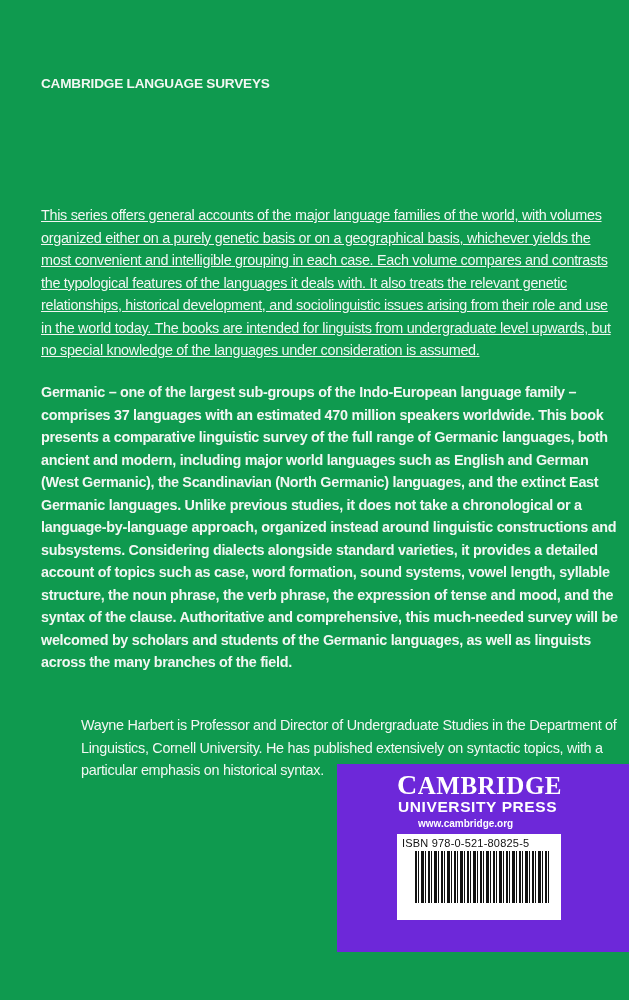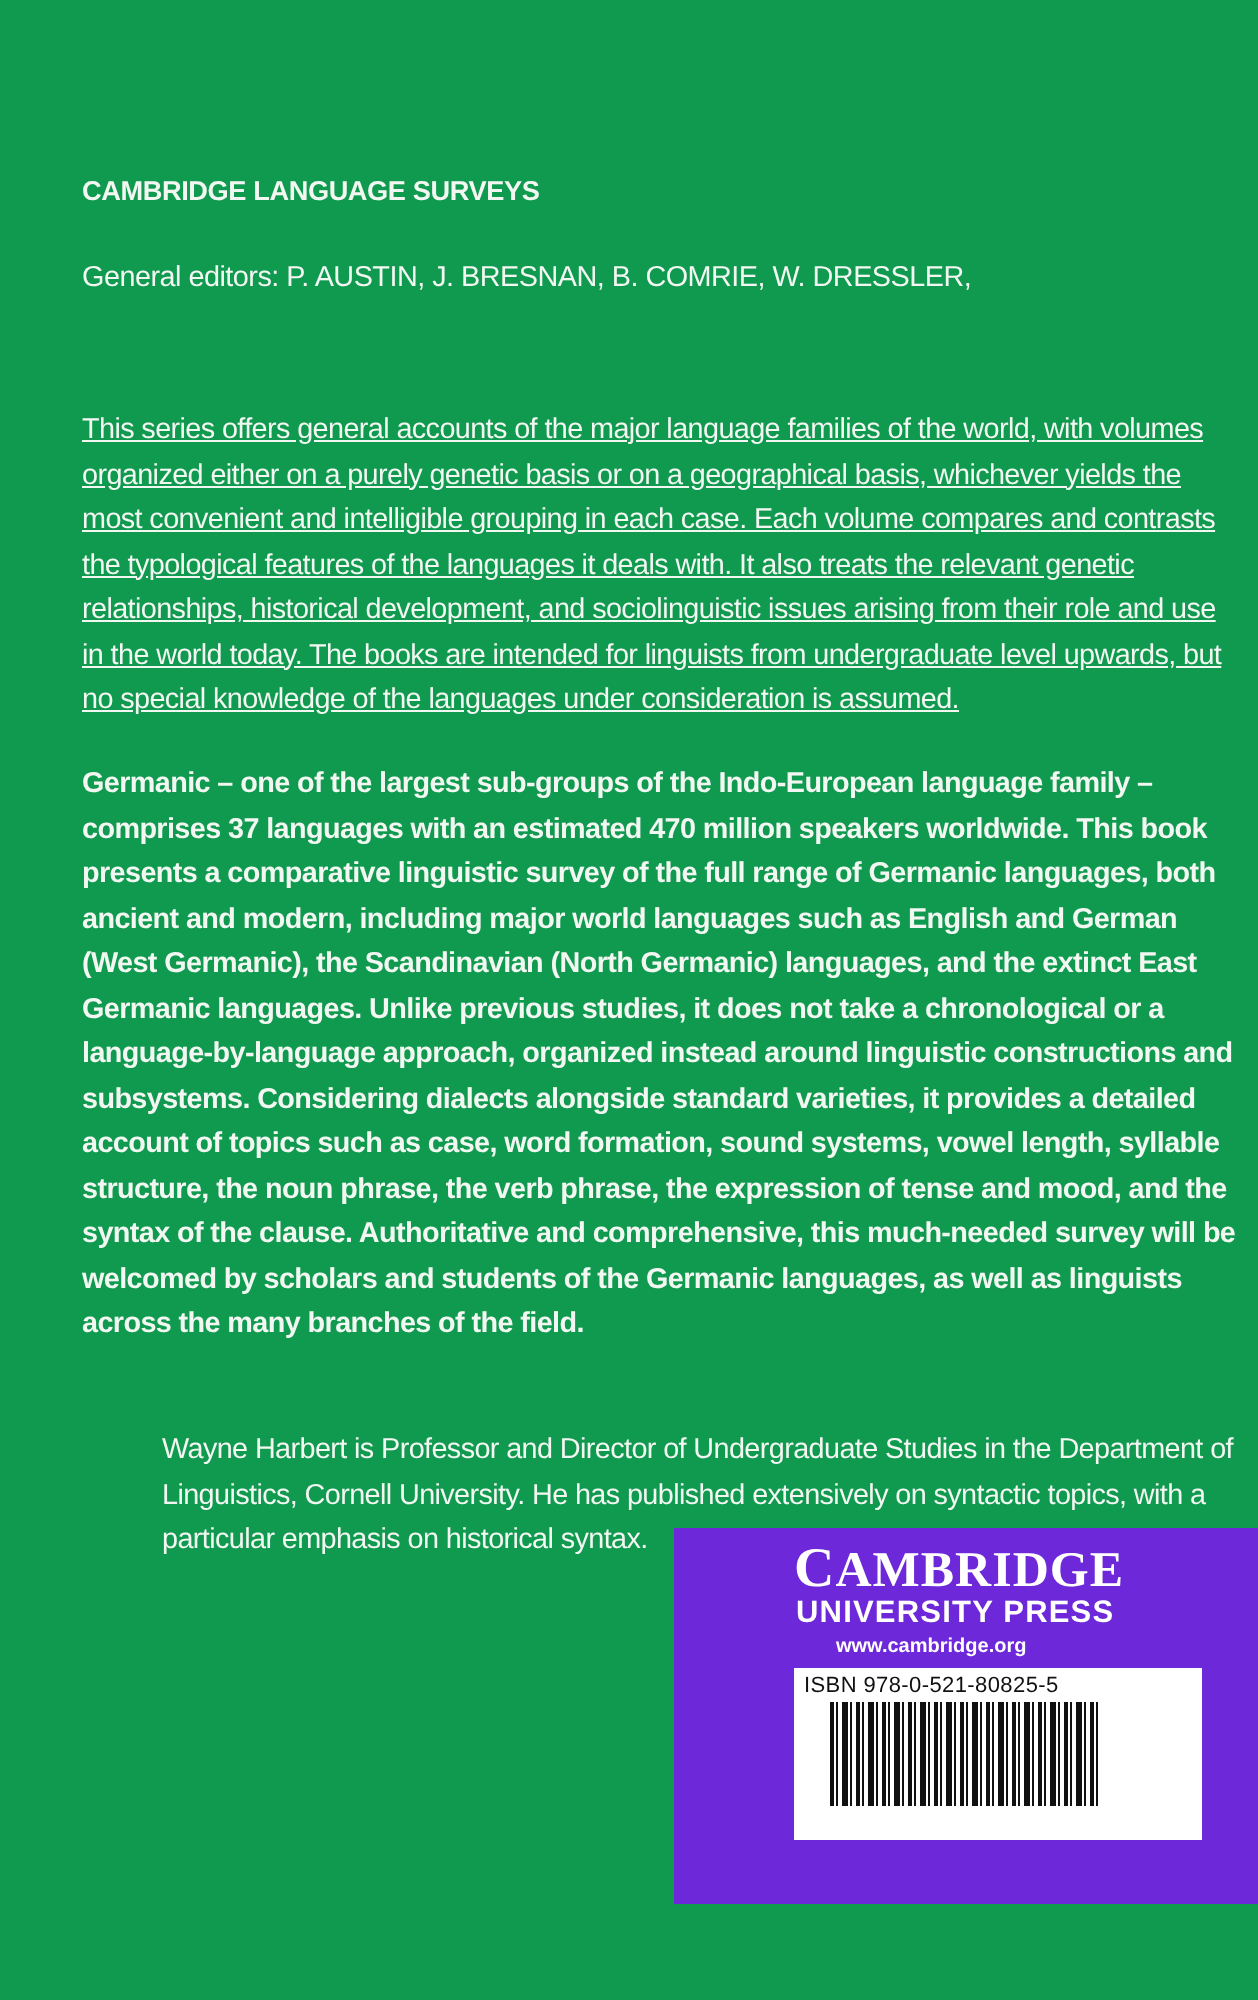--- a/index.html
+++ b/index.html
@@ -7,21 +7,21 @@
     width: 629px; height: 1000px; overflow: hidden;
     background: #0f9a4f;
     font-family: "Liberation Sans", "DejaVu Sans", sans-serif;
     color: #f2f7f2;
     position: relative;
   }
   .content {
     position: absolute; left: 41px; top: 0; width: 580px;
   }
   .series-title {
-    position: absolute; top: 88px; left: 0;
+    position: absolute; top: 76px; left: 0;
     font-weight: bold; font-size: 13.6px; letter-spacing: -0.2px;
   }
   .editors {
     position: absolute; top: 128px; left: 0;
     font-size: 14.4px; line-height: 22.5px; letter-spacing: -0.25px;
   }
   .para {
     position: absolute; left: 0; width: 580px;
     font-size: 14.4px; line-height: 22.5px; letter-spacing: -0.3px;
   }
@@ -43,21 +43,20 @@
     font-family: Liberation Sans, sans-serif;
     font-weight: bold; color: #fff; font-size: 15.5px; letter-spacing: 0.6px;
   }
   .pub-url {
     position: absolute; left: 61px; top: 54px;
     font-weight: bold; color: #fff; font-size: 10px; margin-left: 20px;
   }
   .barcode {
     position: absolute; left: 60px; top: 70px; width: 164px; height: 86px;
     background: #fff;
-    padding-left: 40px;
   }
   .isbn {
     position: absolute; left: 5px; top: 3px;
     font-family: "Liberation Sans", sans-serif; font-size: 11px; color: #111;
     letter-spacing: 0.2px;
   }
   .bars {
     position: absolute; left: 18px; top: 17px; width: 136px; height: 52px;
     background: repeating-linear-gradient(90deg,
       #111 0 2px, #fff 2px 3px, #111 3px 4px, #fff 4px 6px,
@@ -68,21 +67,20 @@
     font-family: "Liberation Sans", sans-serif; font-size: 15px; color: #111;
     letter-spacing: 1px; background: #fff; padding: 0 2px;
   }
 </style>
 </head>
 <body>
 
 <div class="content">
   <div class="series-title">CAMBRIDGE LANGUAGE SURVEYS</div>
   <div class="editors">
-    <div>General editors: P. AUSTIN, J. BRESNAN, B. COMRIE, W. DRESSLER,</div>
   </div>
   <div class="para p1">This series offers general accounts of the major language families of the world, with volumes organized either on a purely genetic basis or on a geographical basis, whichever yields the most convenient and intelligible grouping in each case. Each volume compares and contrasts the typological features of the languages it deals with. It also treats the relevant genetic relationships, historical development, and sociolinguistic issues arising from their role and use in the world today. The books are intended for linguists from undergraduate level upwards, but no special knowledge of the languages under consideration is assumed.</div>
   <div class="para p2">Germanic – one of the largest sub-groups of the Indo-European language family – comprises 37 languages with an estimated 470 million speakers worldwide. This book presents a comparative linguistic survey of the full range of Germanic languages, both ancient and modern, including major world languages such as English and German (West Germanic), the Scandinavian (North Germanic) languages, and the extinct East Germanic languages. Unlike previous studies, it does not take a chronological or a language-by-language approach, organized instead around linguistic constructions and subsystems. Considering dialects alongside standard varieties, it provides a detailed account of topics such as case, word formation, sound systems, vowel length, syllable structure, the noun phrase, the verb phrase, the expression of tense and mood, and the syntax of the clause. Authoritative and comprehensive, this much-needed survey will be welcomed by scholars and students of the Germanic languages, as well as linguists across the many branches of the field.</div>
   <div class="para p3">Wayne Harbert is Professor and Director of Undergraduate Studies in the Department of Linguistics, Cornell University. He has published extensively on syntactic topics, with a particular emphasis on historical syntax.</div>
 </div>
 
 <div class="publisher-box">
   <div class="pub-name"><span class="big">C</span><span>AMBRIDGE</span></div>
   <div class="pub-sub">UNIVERSITY PRESS</div>
   <div class="pub-url">www.cambridge.org</div>

